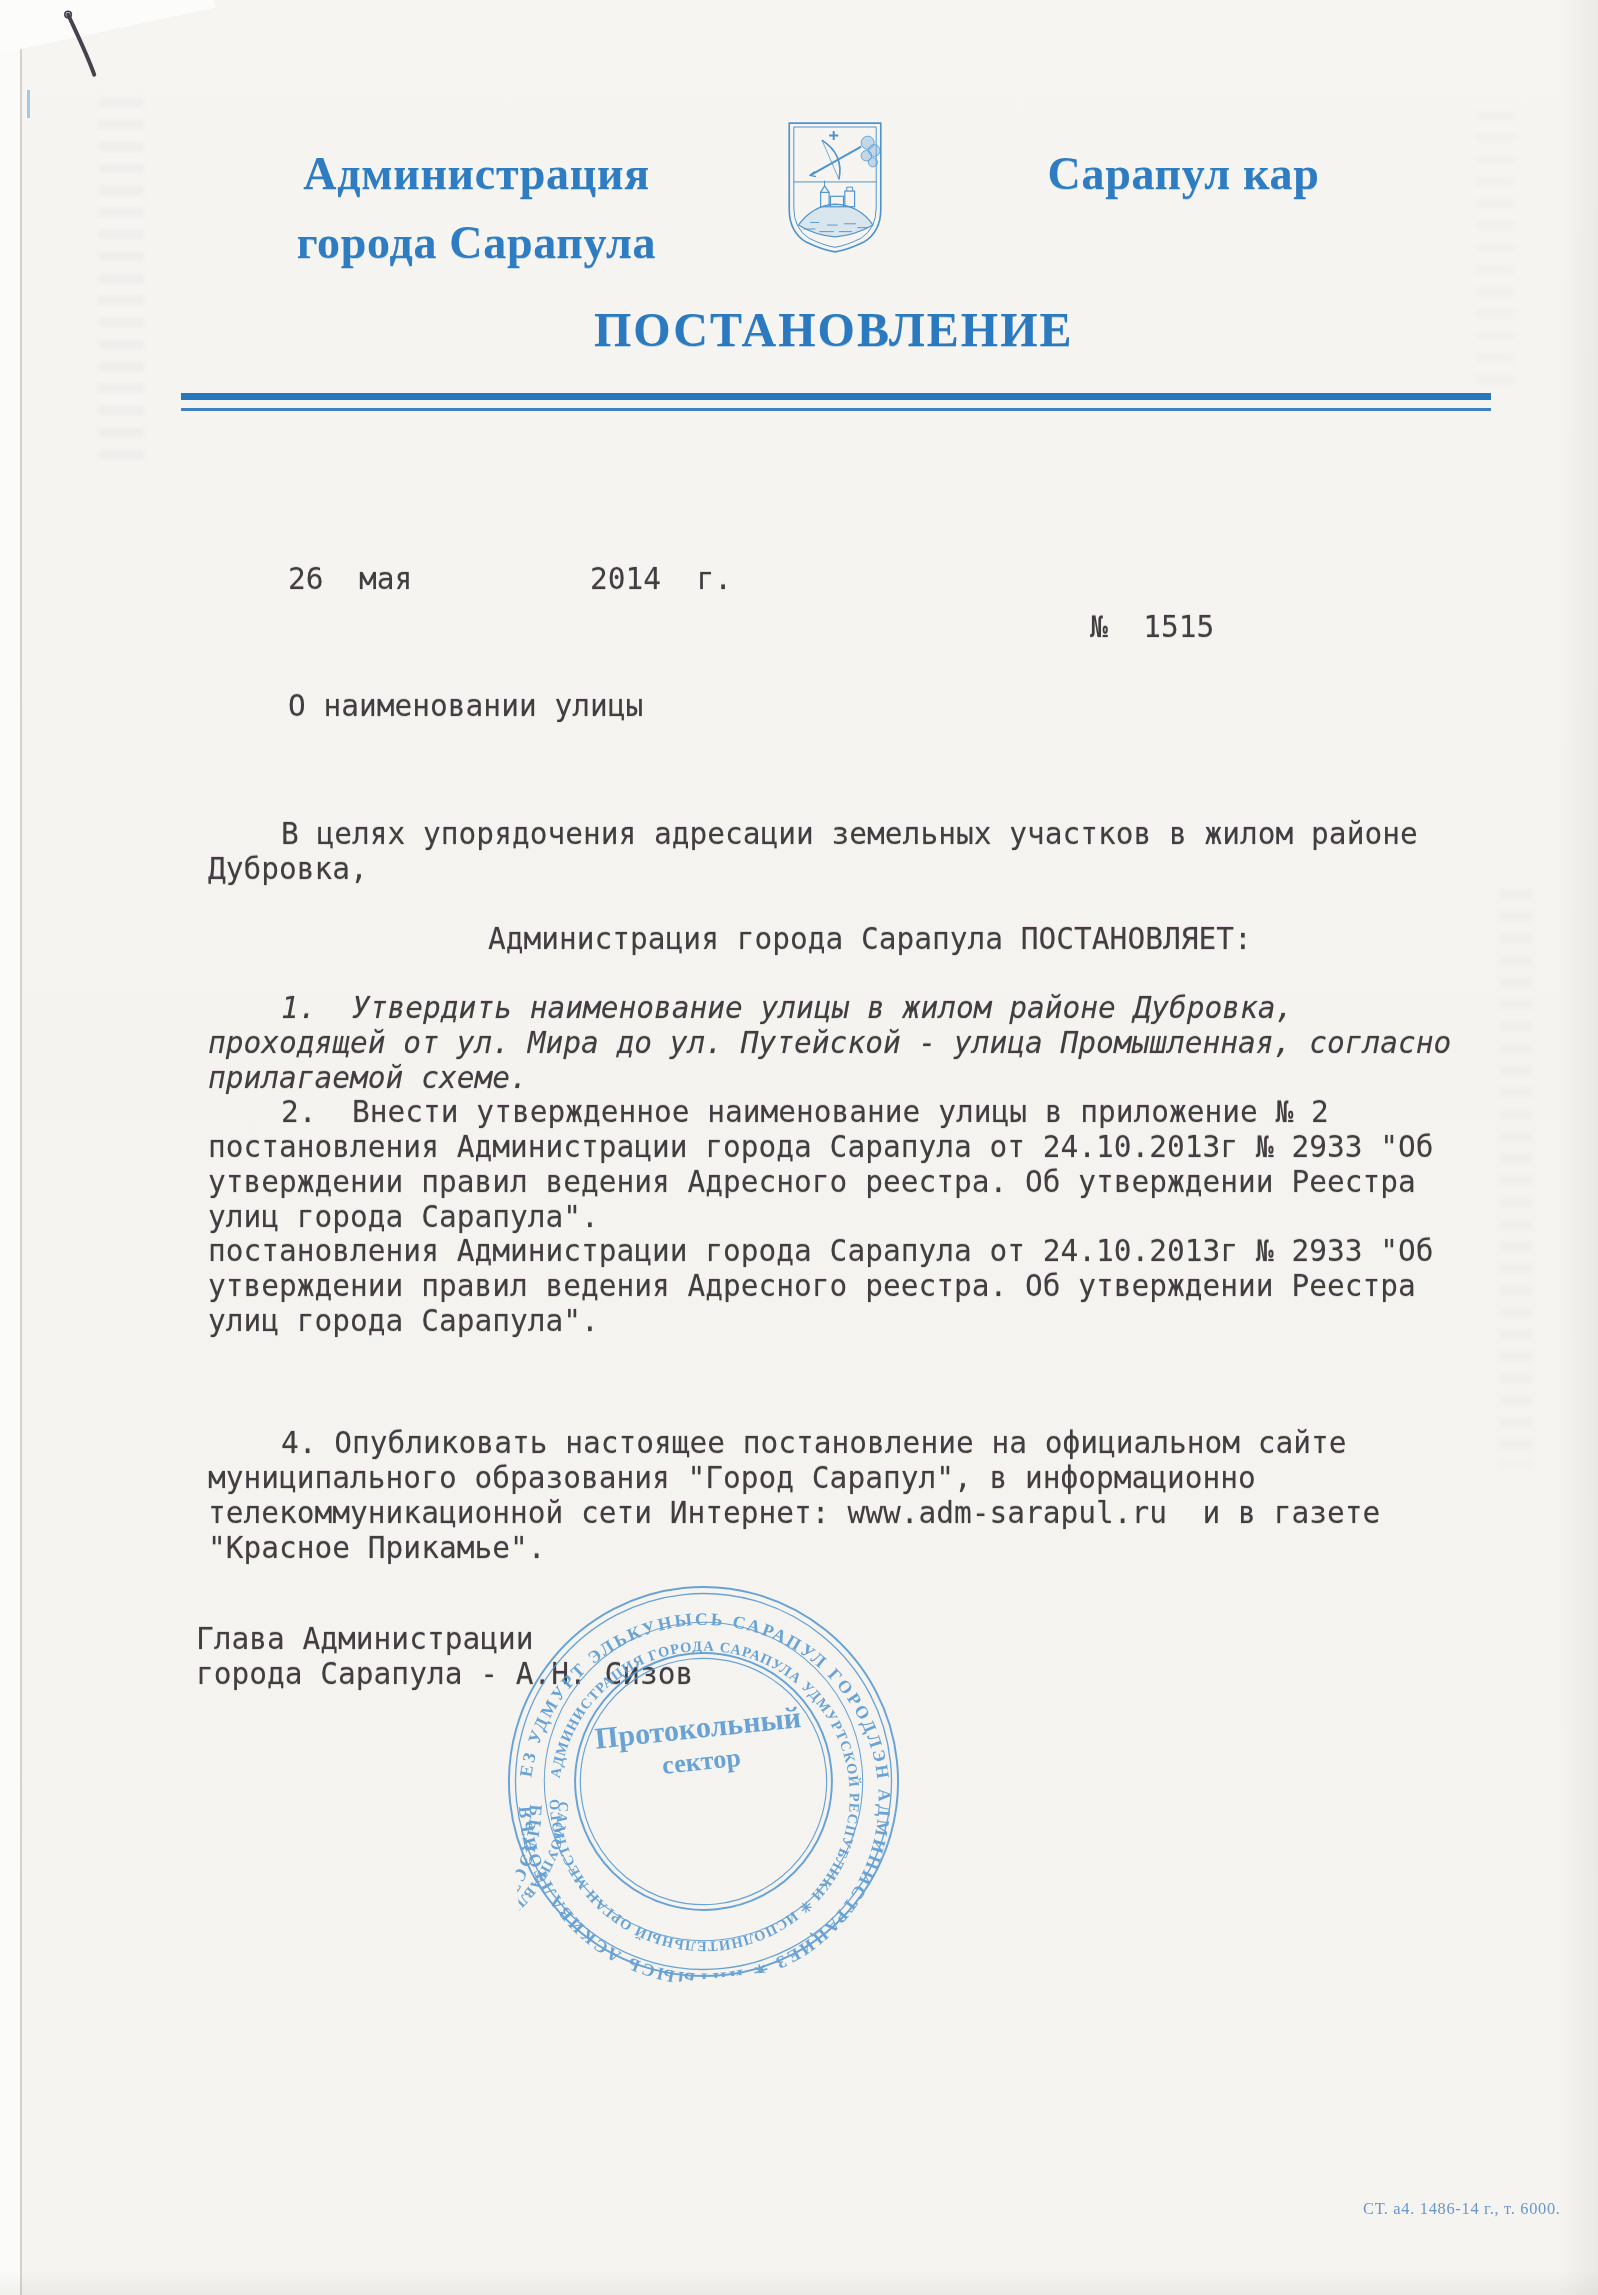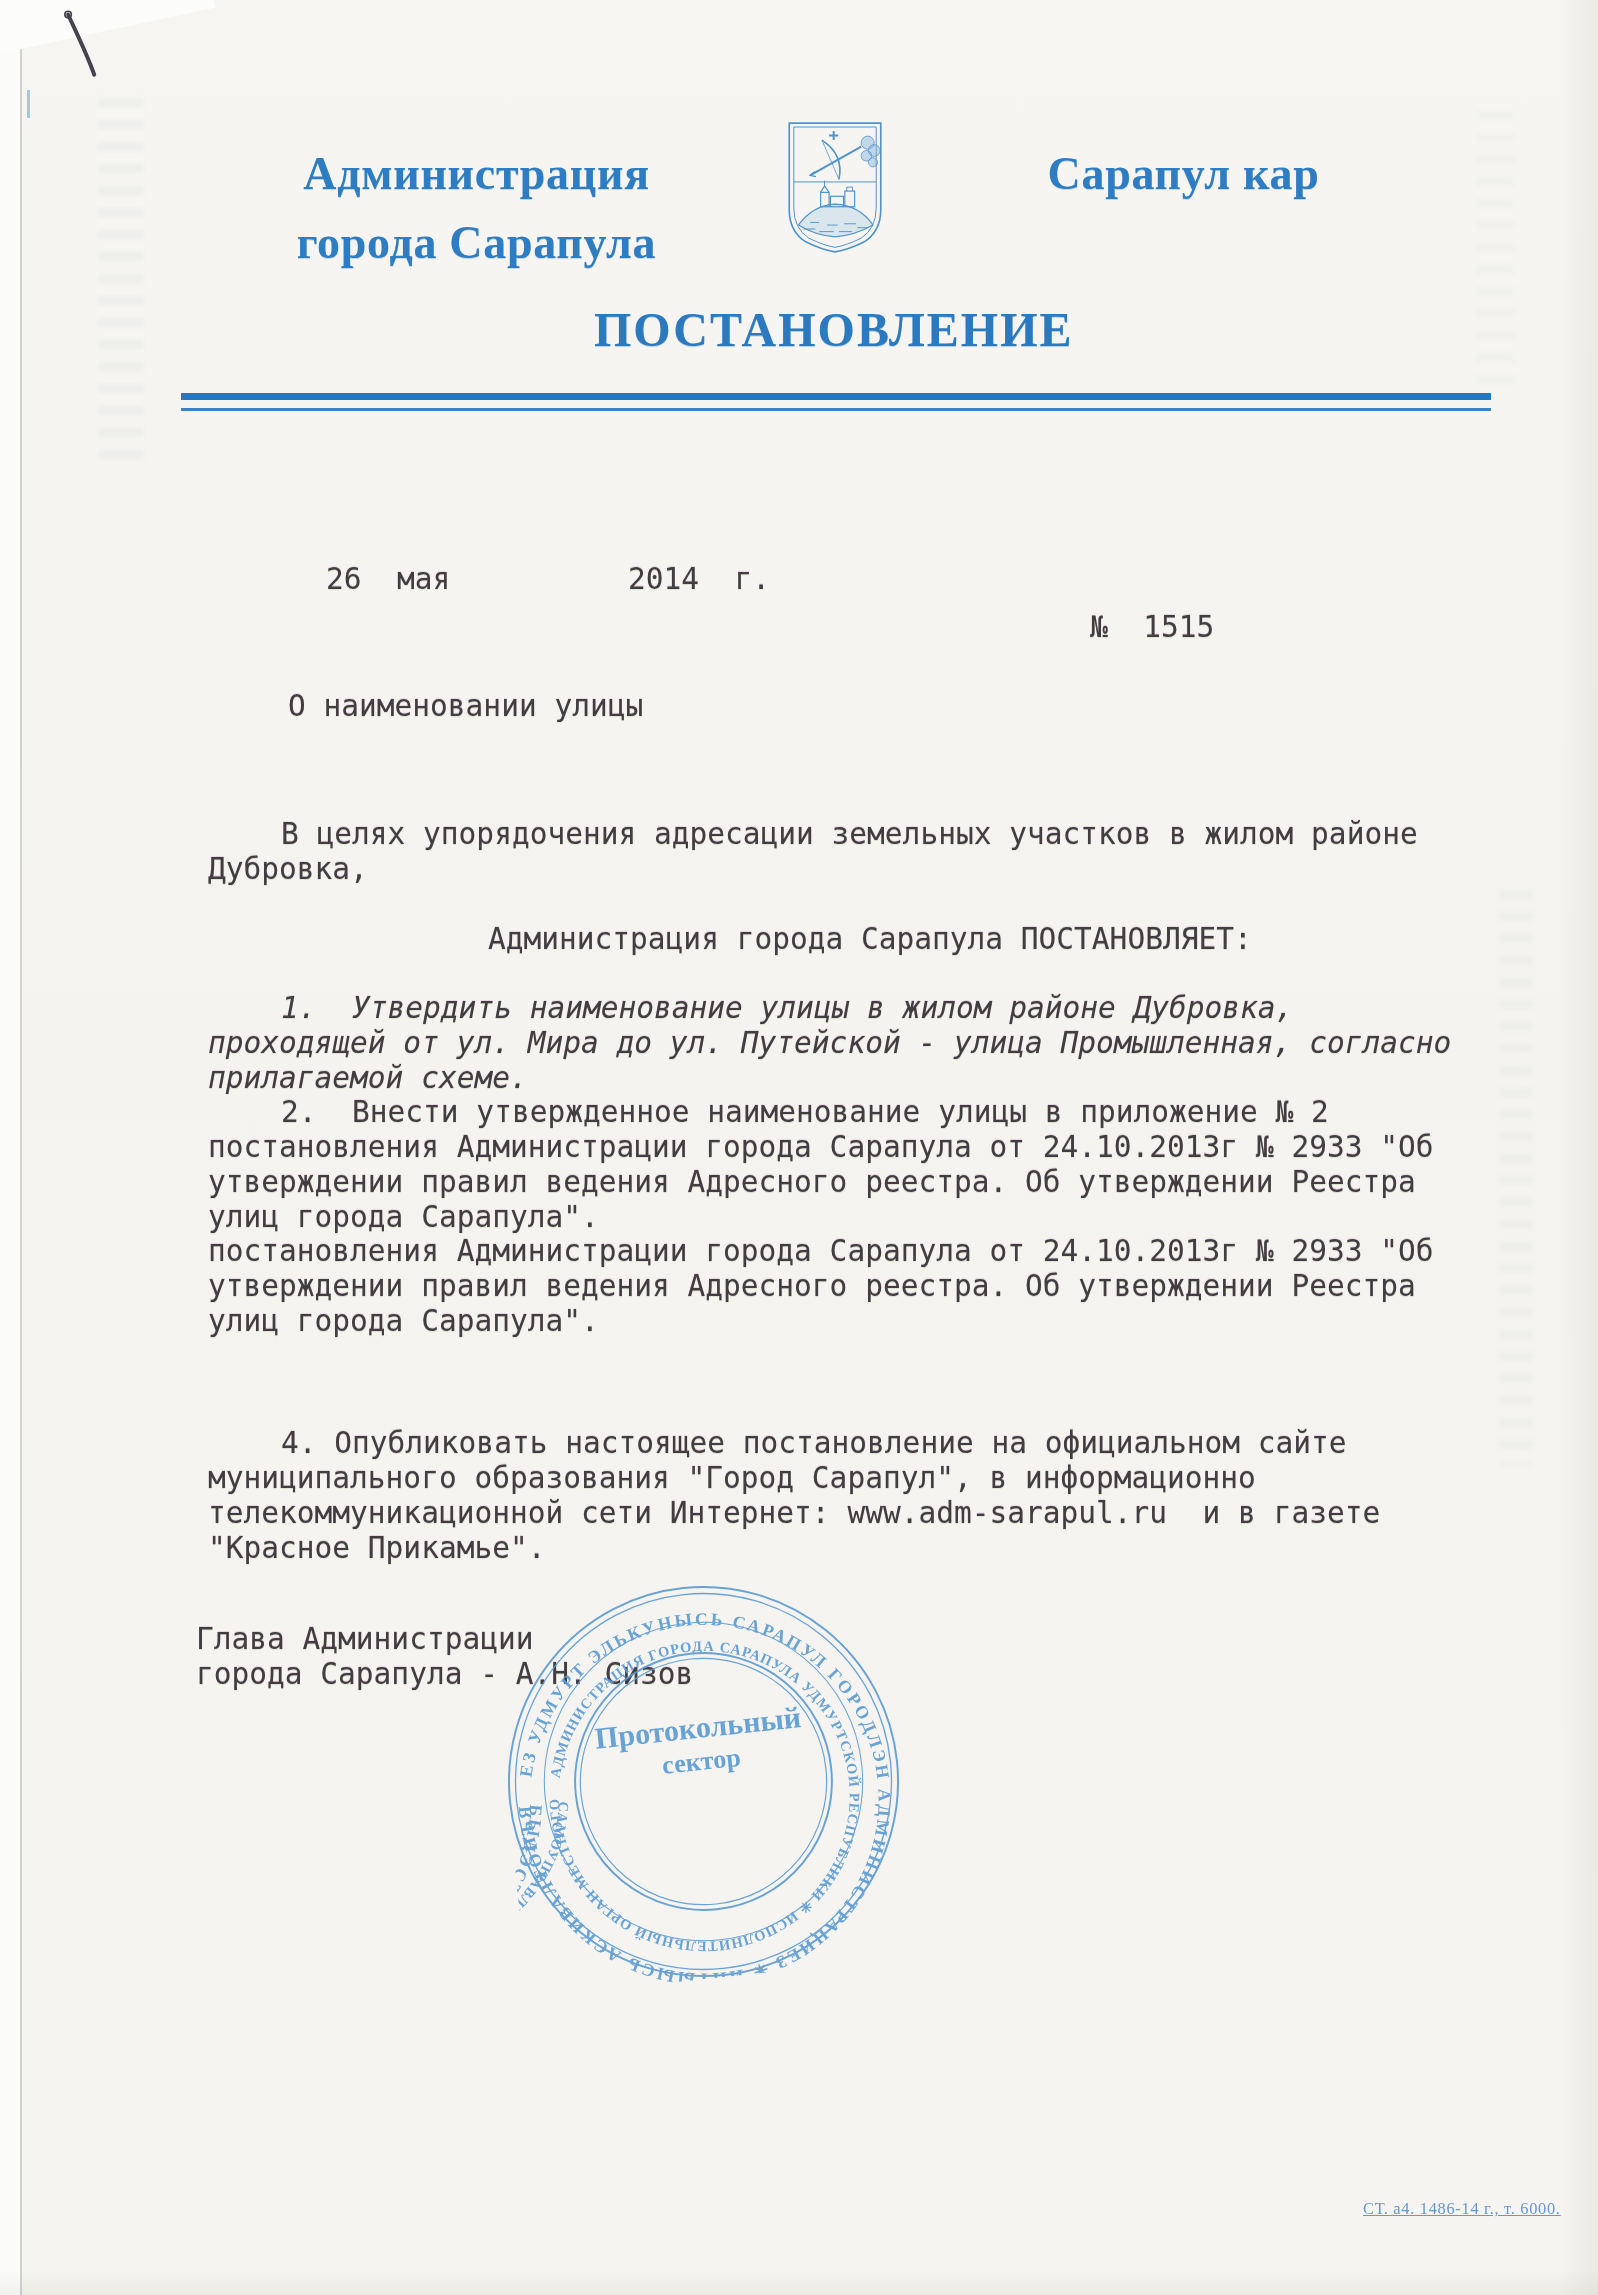--- a/index.html
+++ b/index.html
@@ -47,37 +47,37 @@
   
   .tw{
     font-family:"DejaVu Sans Mono", monospace;
     font-size:29.5px;color:#413d40;white-space:pre;
     text-shadow:0 -1px 0 rgba(168,84,168,.18), 0 1px 0 rgba(108,148,72,.18);
   }
   .row{position:absolute;}
   .block{position:absolute;left:208px;width:1361px;}
   .tline{height:35px;line-height:35px;}
   .tline.indent{padding-left:73px;}
-  .date-text{position:absolute;left:288px;top:0;margin-left:38px;}
+  .date-text{position:absolute;left:288px;top:0;}
   .num-text{position:absolute;left:1090px;top:0;margin-top:48px;}
   .subject{position:absolute;left:288px;top:689px;}
   .resolution{position:absolute;left:488px;top:922px;}
   .signature{position:absolute;left:196px;top:1622px;}
   .signature .tline{height:35px;line-height:35px;}
 
   
   .stamp{position:absolute;left:507px;top:1585px;width:393px;height:393px;transform:rotate(-6deg);opacity:.9;}
   .stamp text{fill:#5a9ad2;}
   .stamp .ring-text{font-family:"Liberation Serif", serif;font-weight:bold;}
 
   
   .print-mark{
     position:absolute;left:1363px;top:2199px;
     font-family:"Liberation Serif", serif;font-size:16.4px;color:#5186c5;
-    letter-spacing:0.7px;opacity:.85;white-space:pre;text-decoration:underline;
+    letter-spacing:0.7px;opacity:.85;white-space:pre;
   }
 </style>
 </head>
 <body>
 
 <div class="page">
 
   <div class="scan-left-strip"></div>
   <div class="scan-left-edge"></div>
   <div class="scan-top-wedge"></div>

